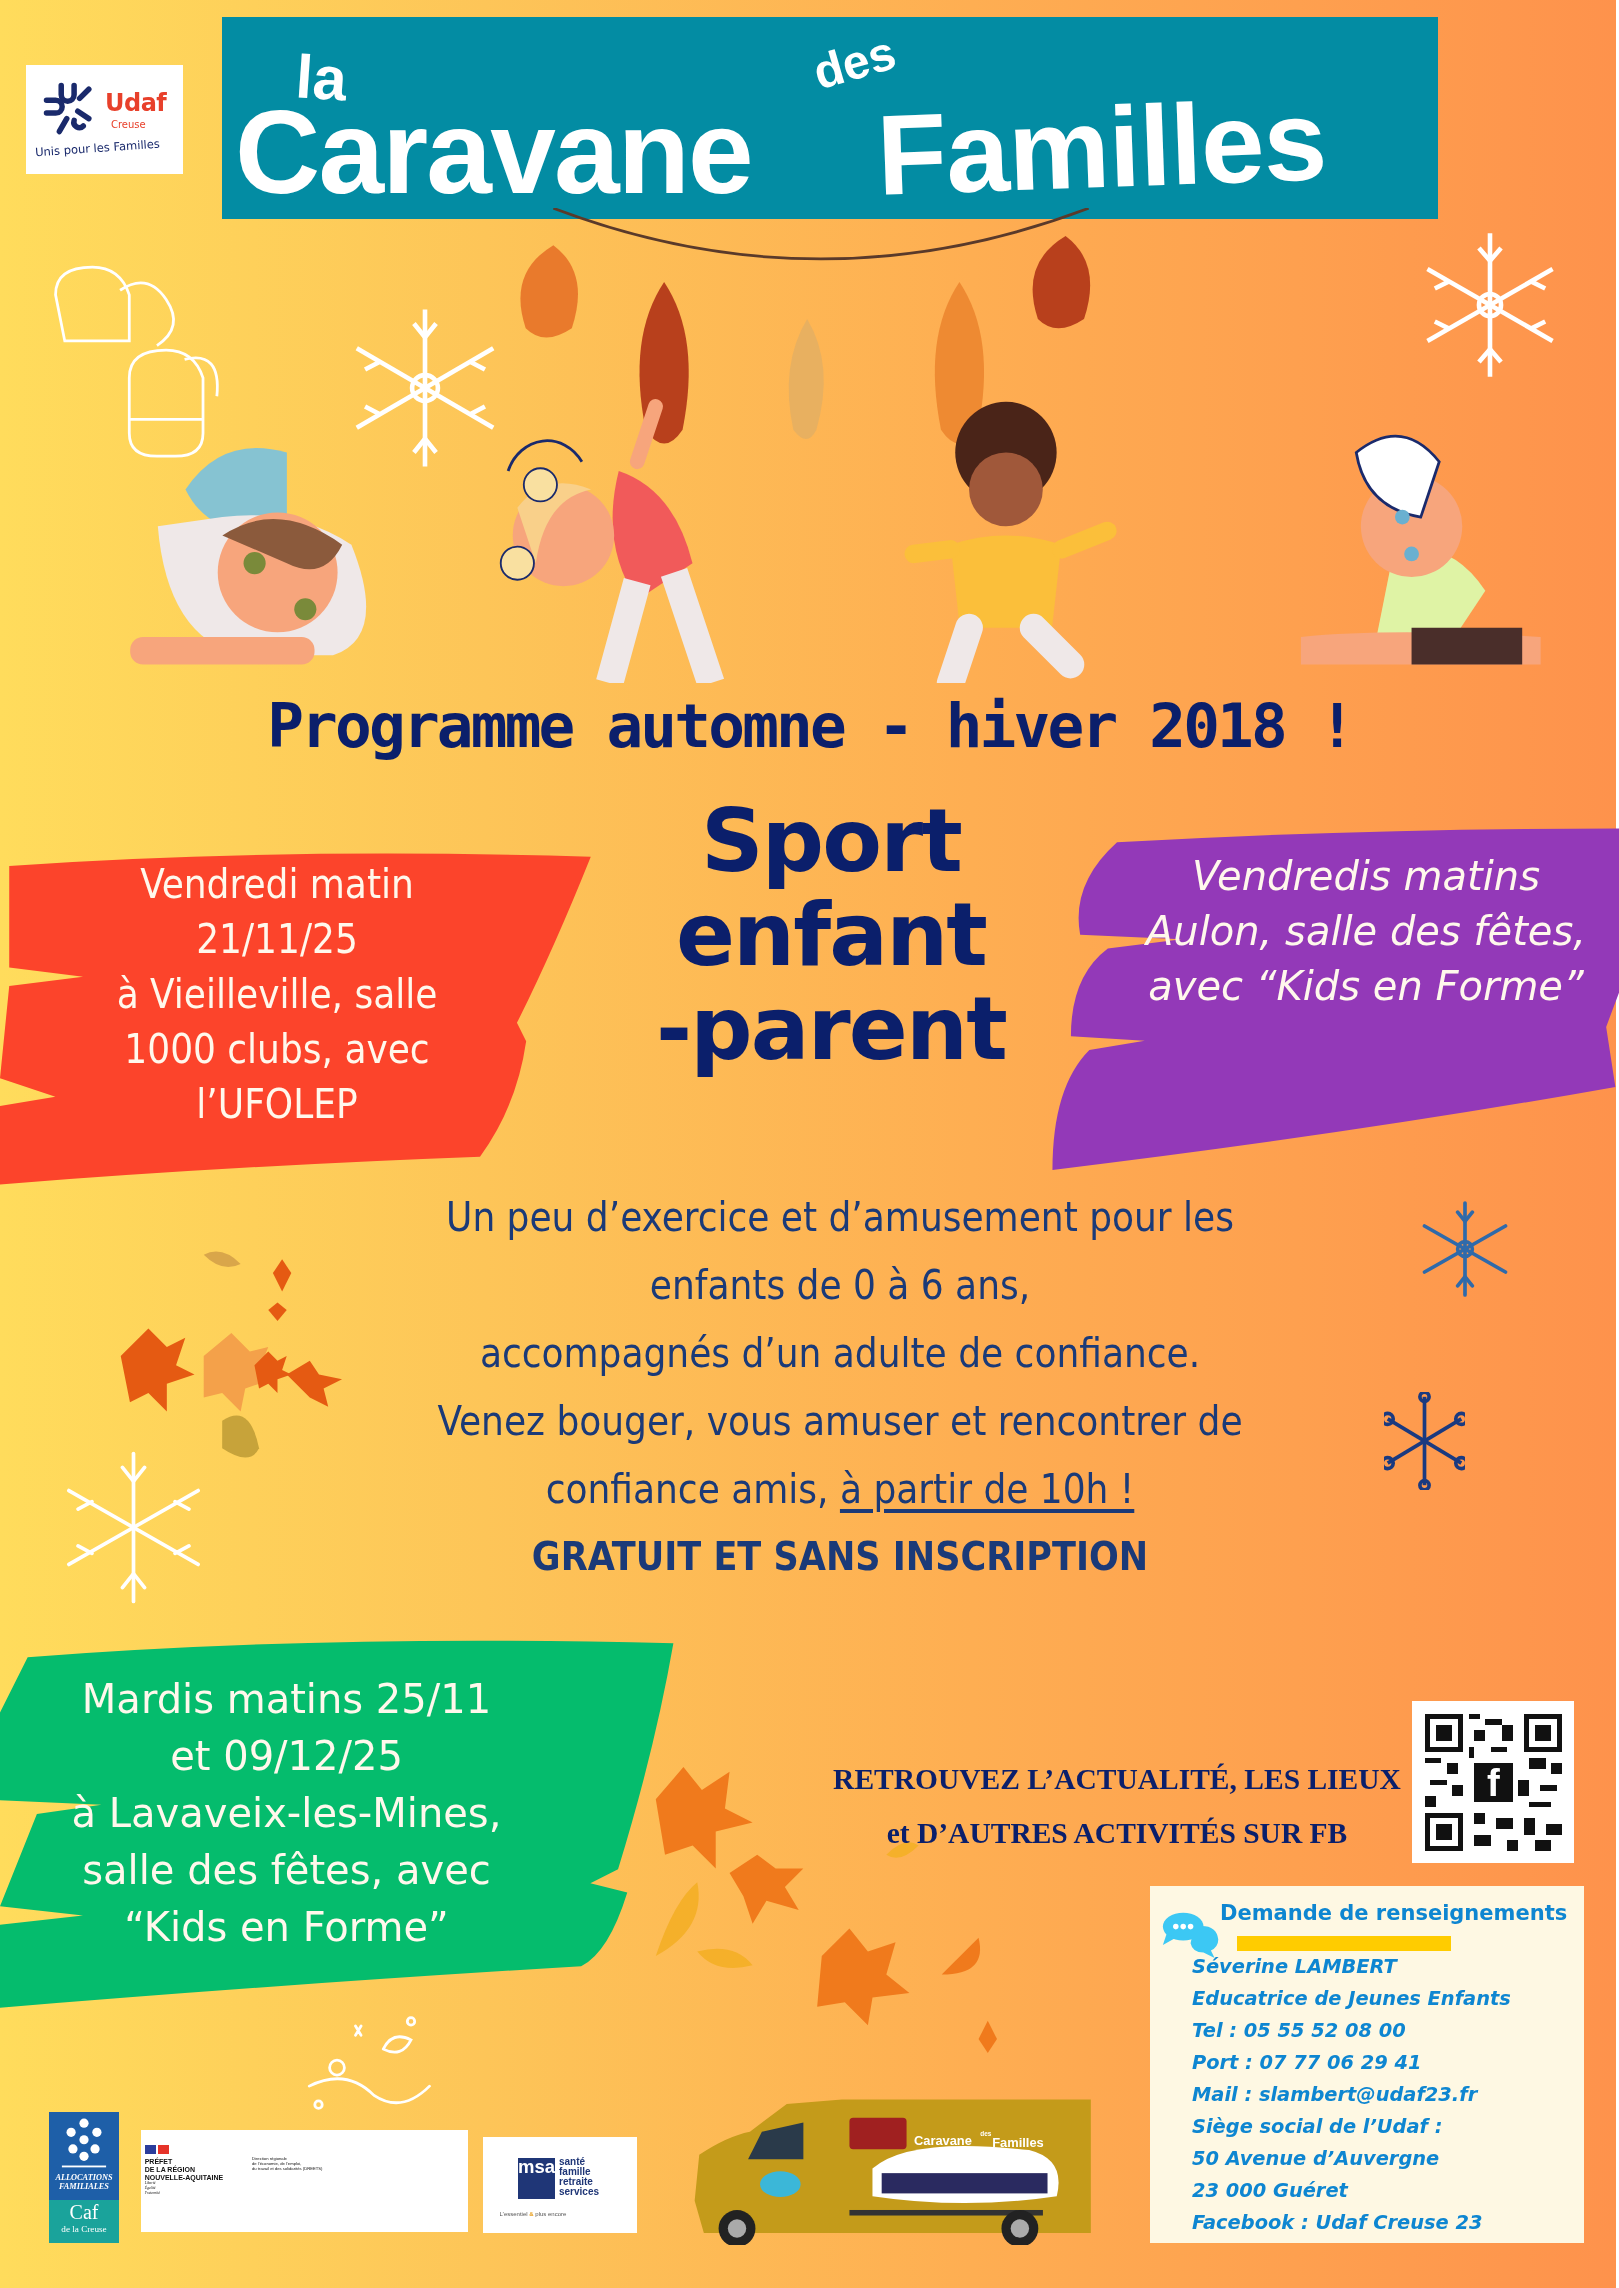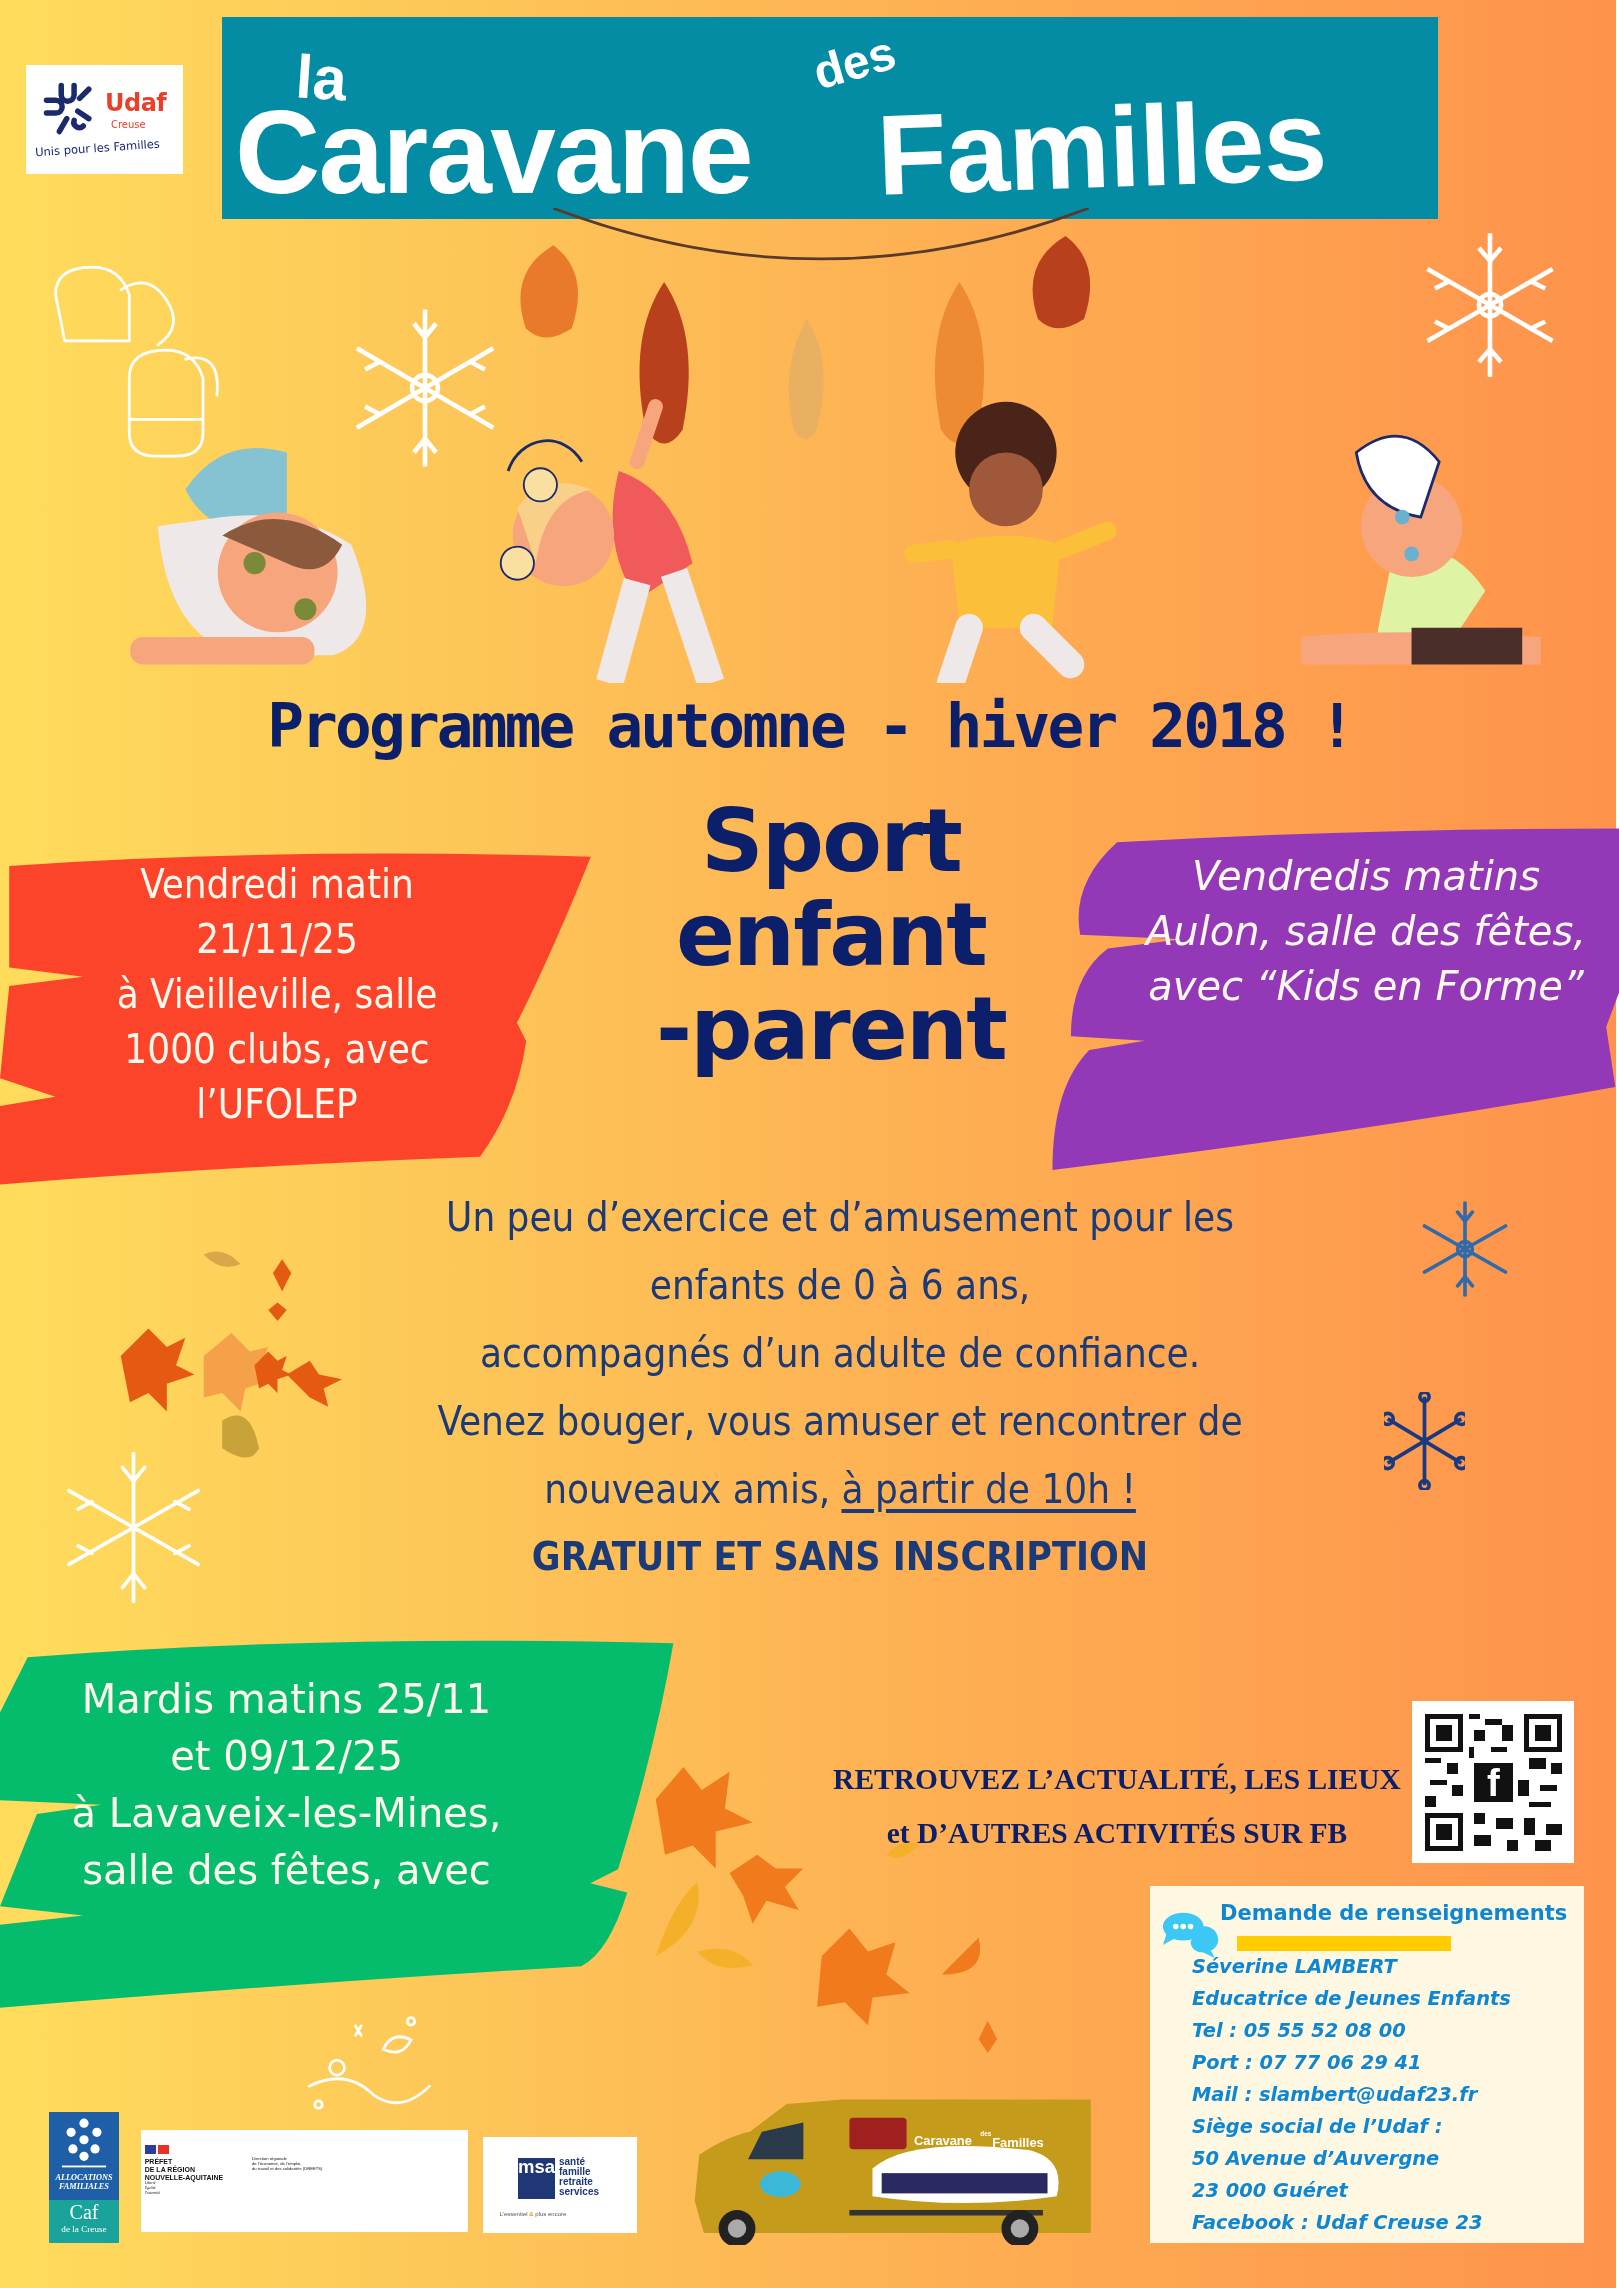--- a/index.html
+++ b/index.html
@@ -262,33 +262,34 @@
     <circle cx="-40" cy="24" r="6"></circle>
       <circle cx="40" cy="-24" r="6"></circle>
   </g>
 </svg>
 
 <div class="abs body-text">
   <div>Un peu d’exercice et d’amusement pour les</div>
   <div>enfants de 0 à 6 ans,</div>
   <div>accompagnés d’un adulte de confiance.</div>
   <div>Venez bouger, vous amuser et rencontrer de</div>
-  <div><span>nouveaux amis, </span><span class="u">à partir de 10h !</span></div>
+  <div><span>confiance amis, </span><span class="u">à partir de 10h !</span></div>
   <div class="free">GRATUIT ET SANS INSCRIPTION</div>
 </div>
 
 <div class="stripe green">
   <svg width="678" height="388" viewBox="0 0 735 420">
     <path d="M30 40 Q350 15 730 25 Q710 140 670 270 L640 285 L680 295 Q660 360 630 375 Q300 395 0 420 L0 330 L90 320 L0 310 L40 210 L110 200 L0 195 L0 100 Z" fill="#05bc6d"></path>
   </svg>
   <div class="txt">
     <div>Mardis matins 25/11</div>
     <div>et 09/12/25</div>
     <div>à Lavaveix-les-Mines,</div>
     <div>salle des fêtes, avec</div>
+    <div>“Kids en Forme”</div>
   </div>
 </div>
 
 <svg class="abs" style="left:637px;top:1744px" width="388" height="332" viewBox="0 0 420 360">
   <path d="M20 60 l30 -35 l20 25 l30 -20 l-5 40 l30 15 l-40 10 l0 40 l-25 -25 l-30 10 z" fill="#f07a1c"></path>
   <path d="M100 140 l30 -20 l20 15 l30 0 l-20 20 l15 25 l-35 -10 l-15 25 l-10 -30z" fill="#f07a1c"></path>
   <path d="M20 230 q20 -60 45 -80 q10 50 -45 80z" fill="#f5b02a"></path>
   <path d="M65 225 q40 -10 60 15 q-40 10 -60 -15z" fill="#f5b02a"></path>
   <path d="M200 230 l30 -30 l20 25 l30 -10 l-10 35 l25 20 l-40 5 l-5 30 l-25 -25 l-30 5 z" fill="#f07a1c"></path>
   <path d="M330 250 l40 -40 q10 40 -40 40z" fill="#f07a1c"></path>

